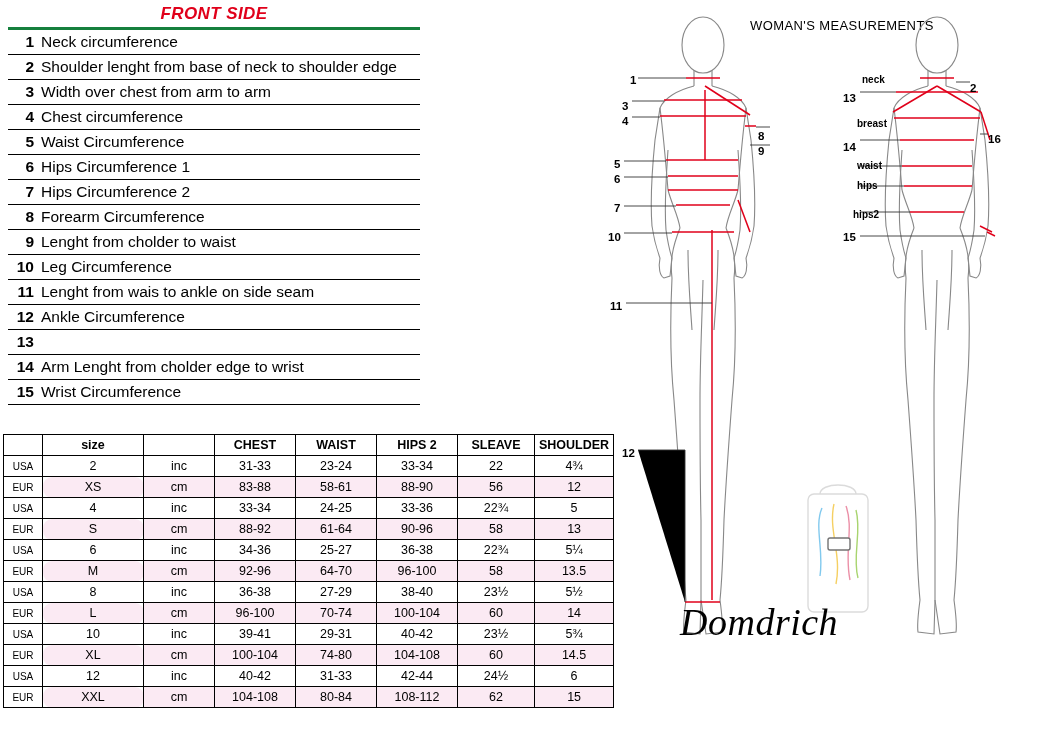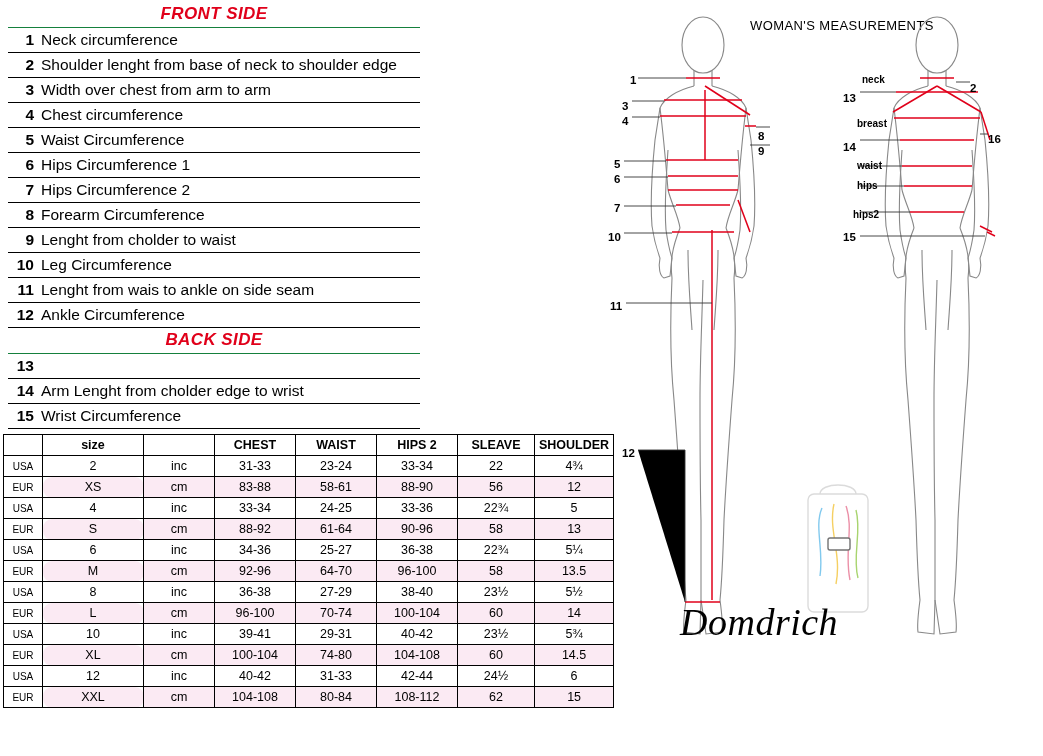--- a/index.html
+++ b/index.html
@@ -24,21 +24,21 @@
     width: 412px;
   }
   .list-title {
     text-align: center;
     color: #e0001a;
     font-weight: bold;
     font-style: italic;
     font-size: 17px;
     letter-spacing: .4px;
     padding: 2px 0 3px 0;
-    border-bottom: 1px solid #15803d;
+    border-bottom: 3px solid #15803d;
   }
   .m-row {
     display: flex;
     align-items: baseline;
     border-bottom: 1px solid #000;
     padding: 3px 0 3px 0;
     font-size: 15.5px;
   }
   .m-num {
     width: 26px;
@@ -173,21 +173,20 @@
       </div>
       <div class="m-row">
         <span class="m-num">11</span>
         <span class="m-label">Lenght from wais to ankle on side seam</span>
       </div>
       <div class="m-row">
         <span class="m-num">12</span>
         <span class="m-label">Ankle Circumference</span>
       </div>
     </div>
-  <div class="list-title">BACK SIDE</div>
   <div id="back-rows">
       <div class="m-row">
         <span class="m-num">13</span>
       </div>
       <div class="m-row">
         <span class="m-num">14</span>
         <span class="m-label">Arm Lenght from cholder edge to wrist</span>
       </div>
       <div class="m-row">
         <span class="m-num">15</span>

